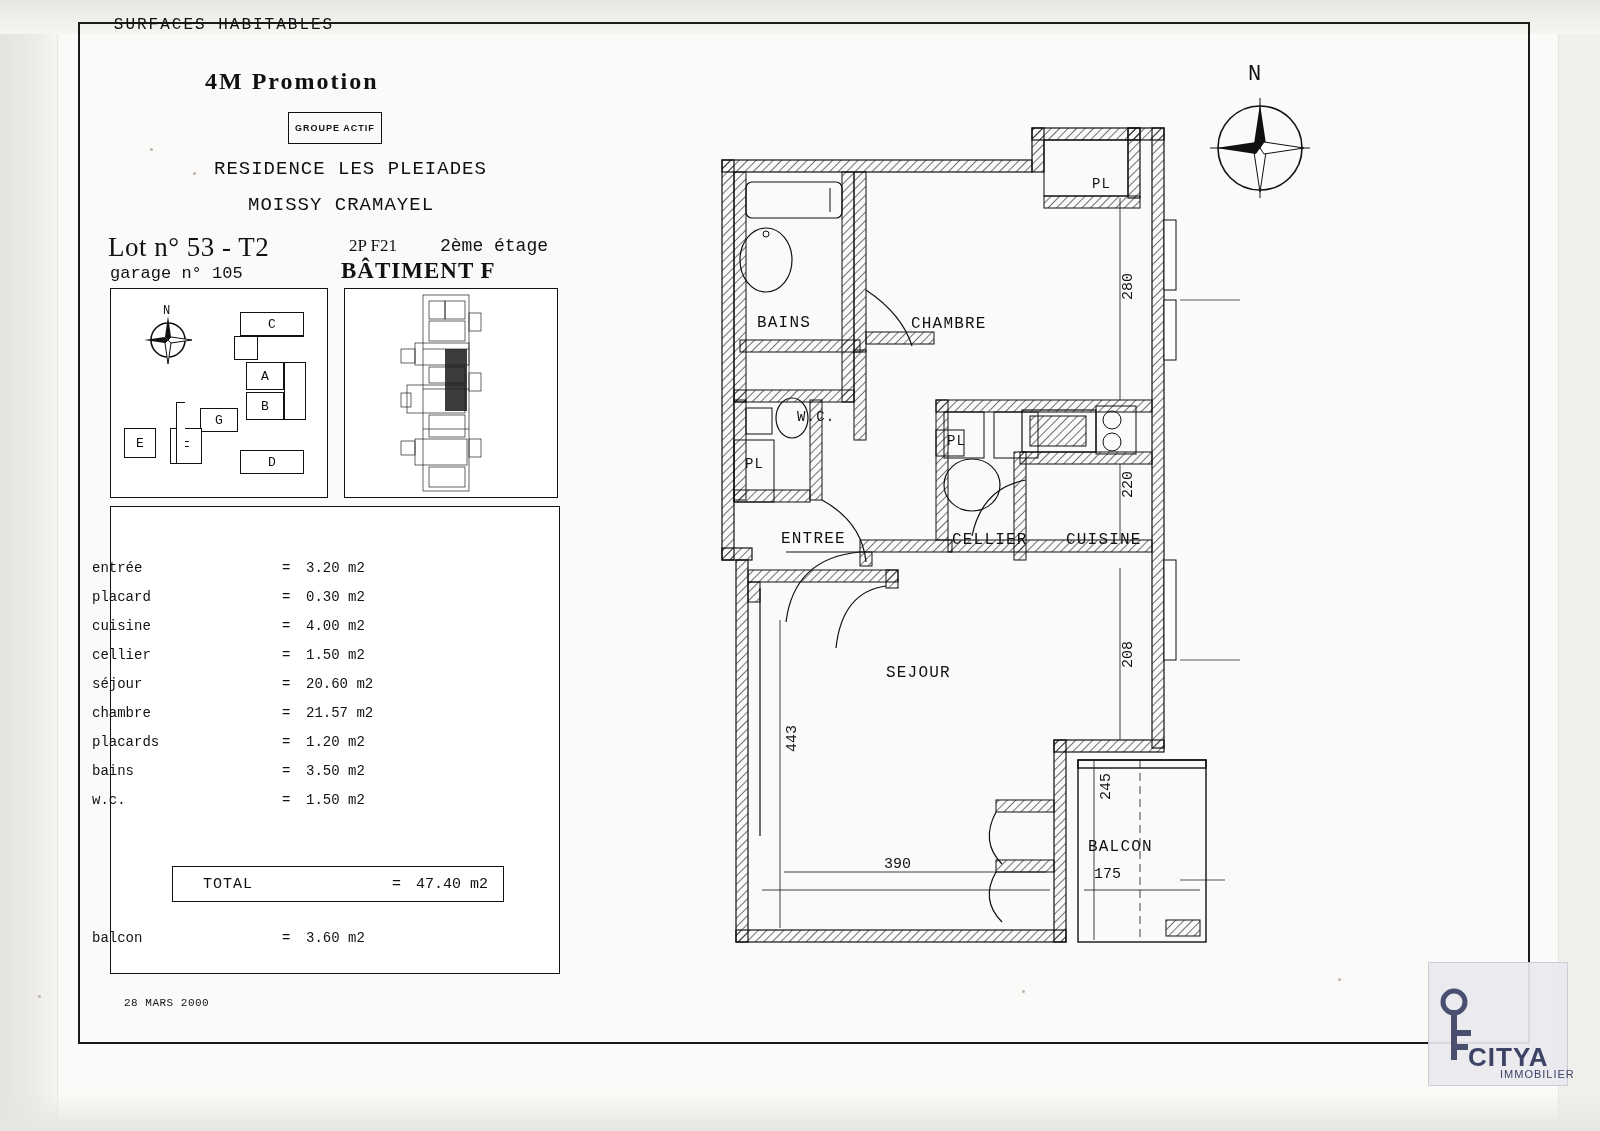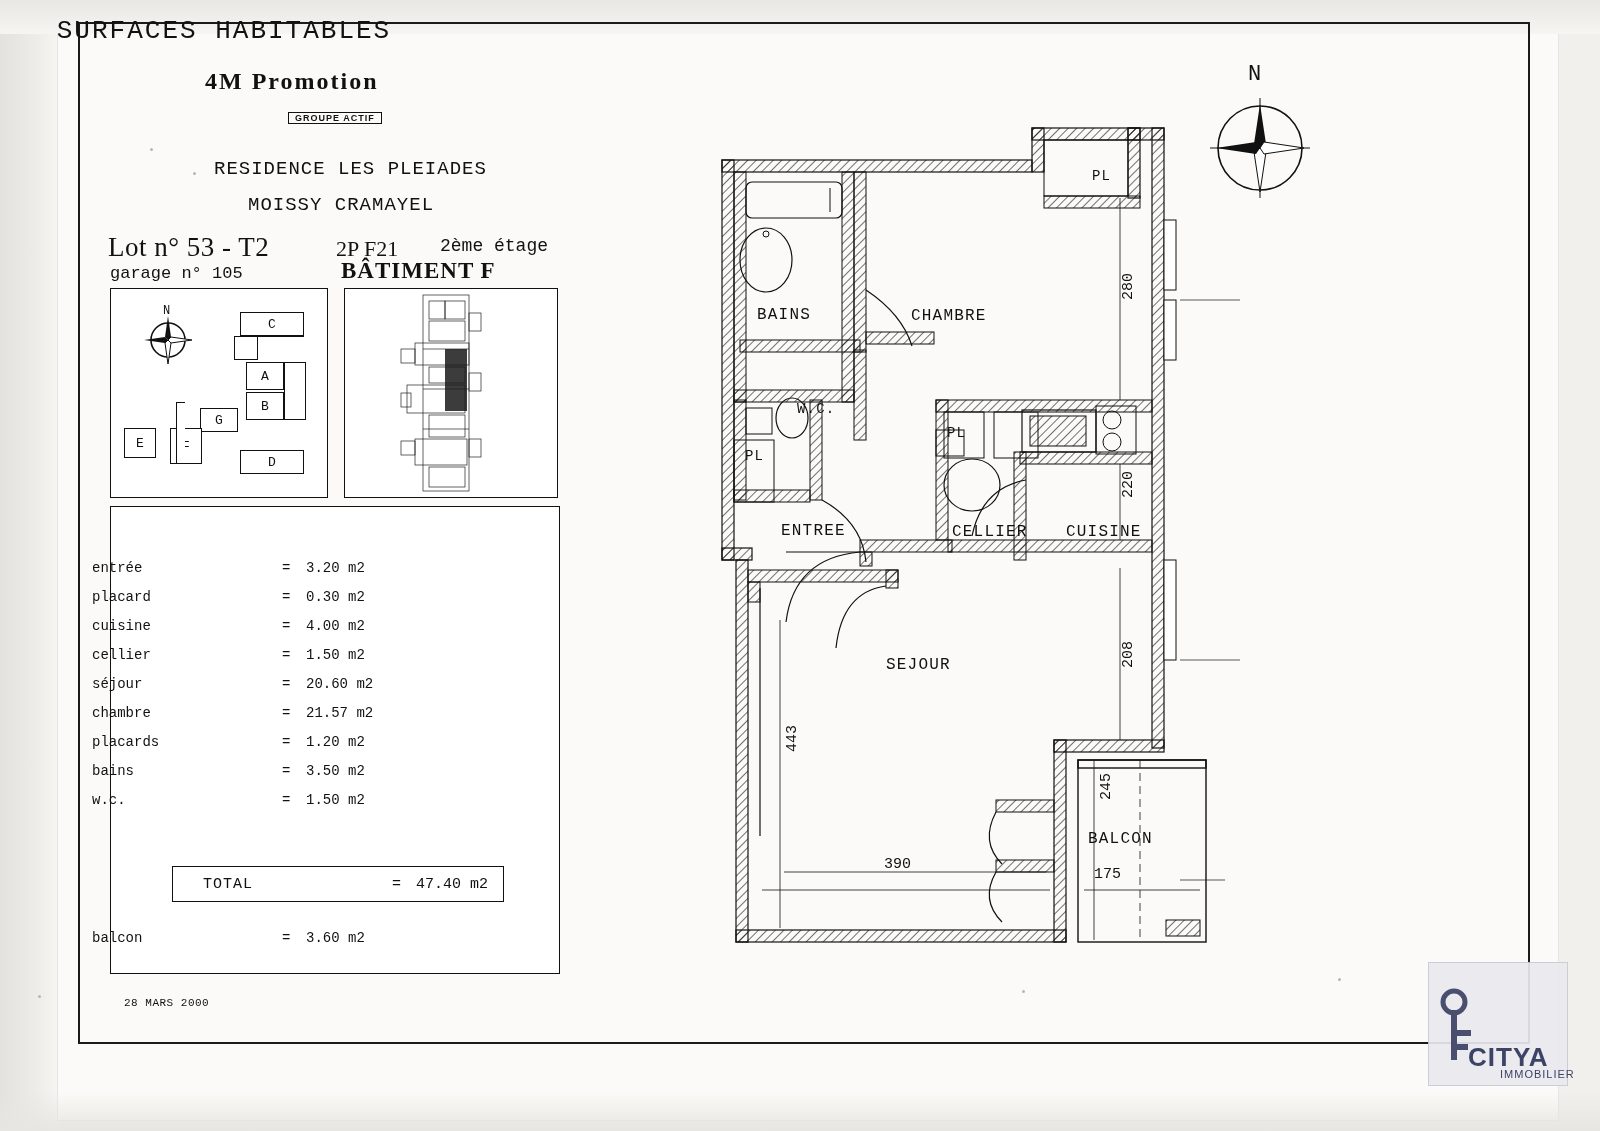--- a/index.html
+++ b/index.html
@@ -64,21 +64,21 @@
     letter-spacing: 2px;
     color: #111;
   }
   .company-sub {
     position: absolute;
     left: 288px; top: 112px;
     font-size: 9px;
     font-weight: bold;
     letter-spacing: 1px;
     border: 1.5px solid #111;
-    padding: 0 6px;
+    padding: 10px 6px;
     color: #111;
   }
   .residence {
     position: absolute;
     left: 214px; top: 158px;
     font-family: "Liberation Mono", monospace;
     font-size: 19px;
     letter-spacing: 1px;
     color: #111;
   }
@@ -101,23 +101,23 @@
   }
   .garage {
     position: absolute;
     left: 110px; top: 264px;
     font-family: "Liberation Mono", monospace;
     font-size: 17px;
     color: #111;
   }
   .typelot {
     position: absolute;
-    left: 336px; top: 236px;
+    left: 349px; top: 236px;
     font-family: "Liberation Serif", serif;
-    font-size: 22px;
+    font-size: 17px;
     color: #111;
   }
   .etage {
     position: absolute;
     left: 440px; top: 236px;
     font-family: "Liberation Mono", monospace;
     font-size: 18px;
     color: #111;
   }
   .batiment {
@@ -175,21 +175,21 @@
     width: 448px; height: 466px;
     border: 1.5px solid #111;
     background: #fff;
   }
   .surfaces-title {
     position: absolute;
     left: 0; top: 16px;
     width: 448px;
     text-align: center;
     font-family: "Liberation Mono", monospace;
-    font-size: 26px;
+    font-size: 16px;
     letter-spacing: 2px;
     color: #111;
   }
   .srow {
     position: absolute;
     left: 0; width: 448px;
     height: 22px;
     font-family: "Liberation Mono", monospace;
     font-size: 14px;
     color: #111;
@@ -260,20 +260,21 @@
     position: absolute;
     left: 680px; top: 100px;
   }
   .room-label {
     position: absolute;
     font-family: "Liberation Mono", monospace;
     font-size: 16px;
     letter-spacing: 1.2px;
     color: #111;
     white-space: nowrap;
+    margin-top: 8px;
   }
   .dim-label {
     position: absolute;
     font-family: "Liberation Mono", monospace;
     font-size: 15px;
     color: #111;
     white-space: nowrap;
   }
   .dim-v {
     transform: rotate(-90deg);

